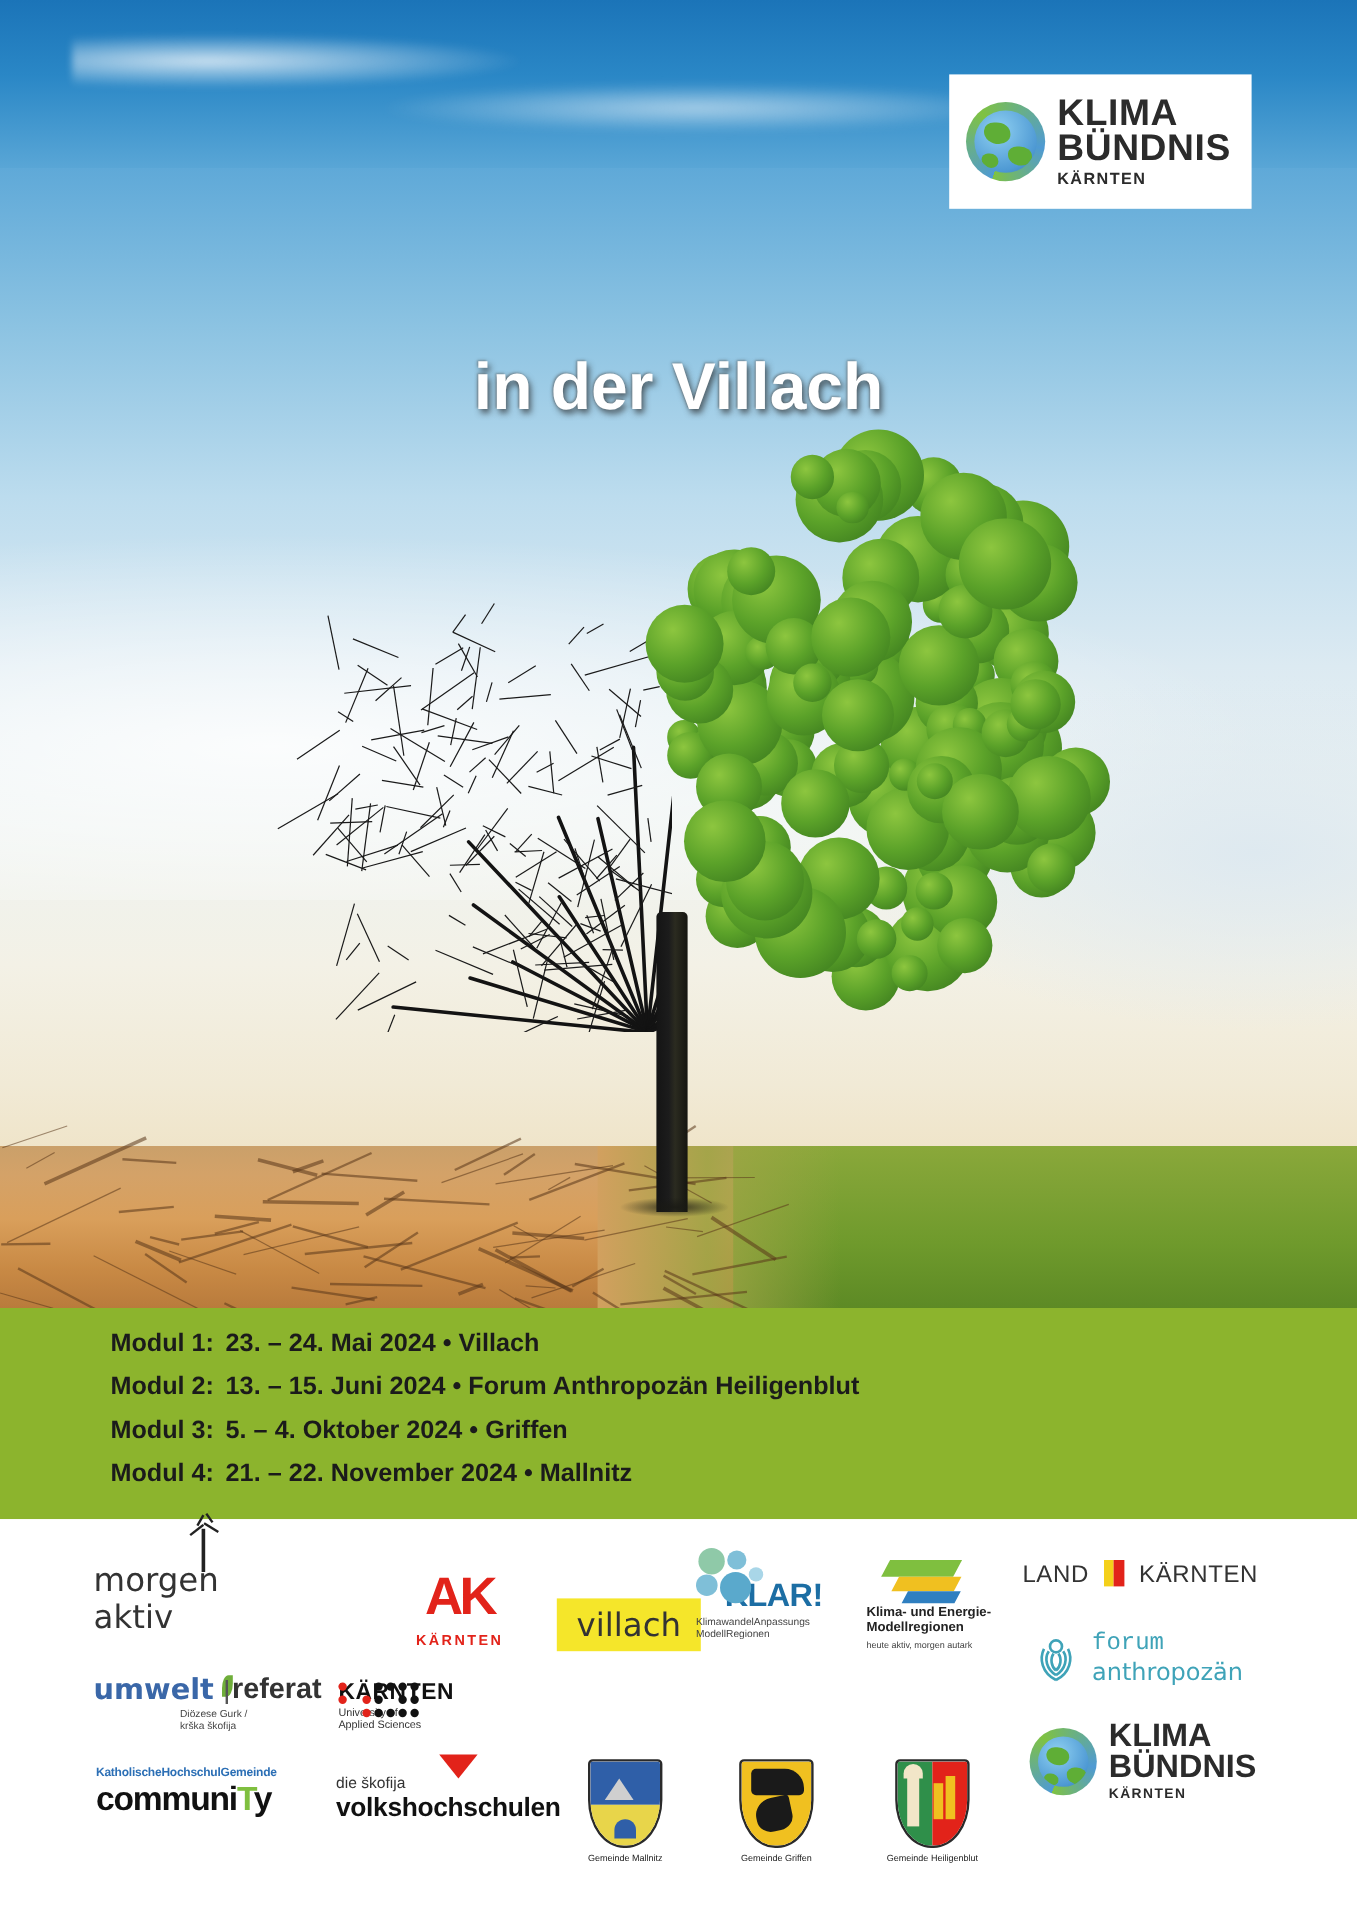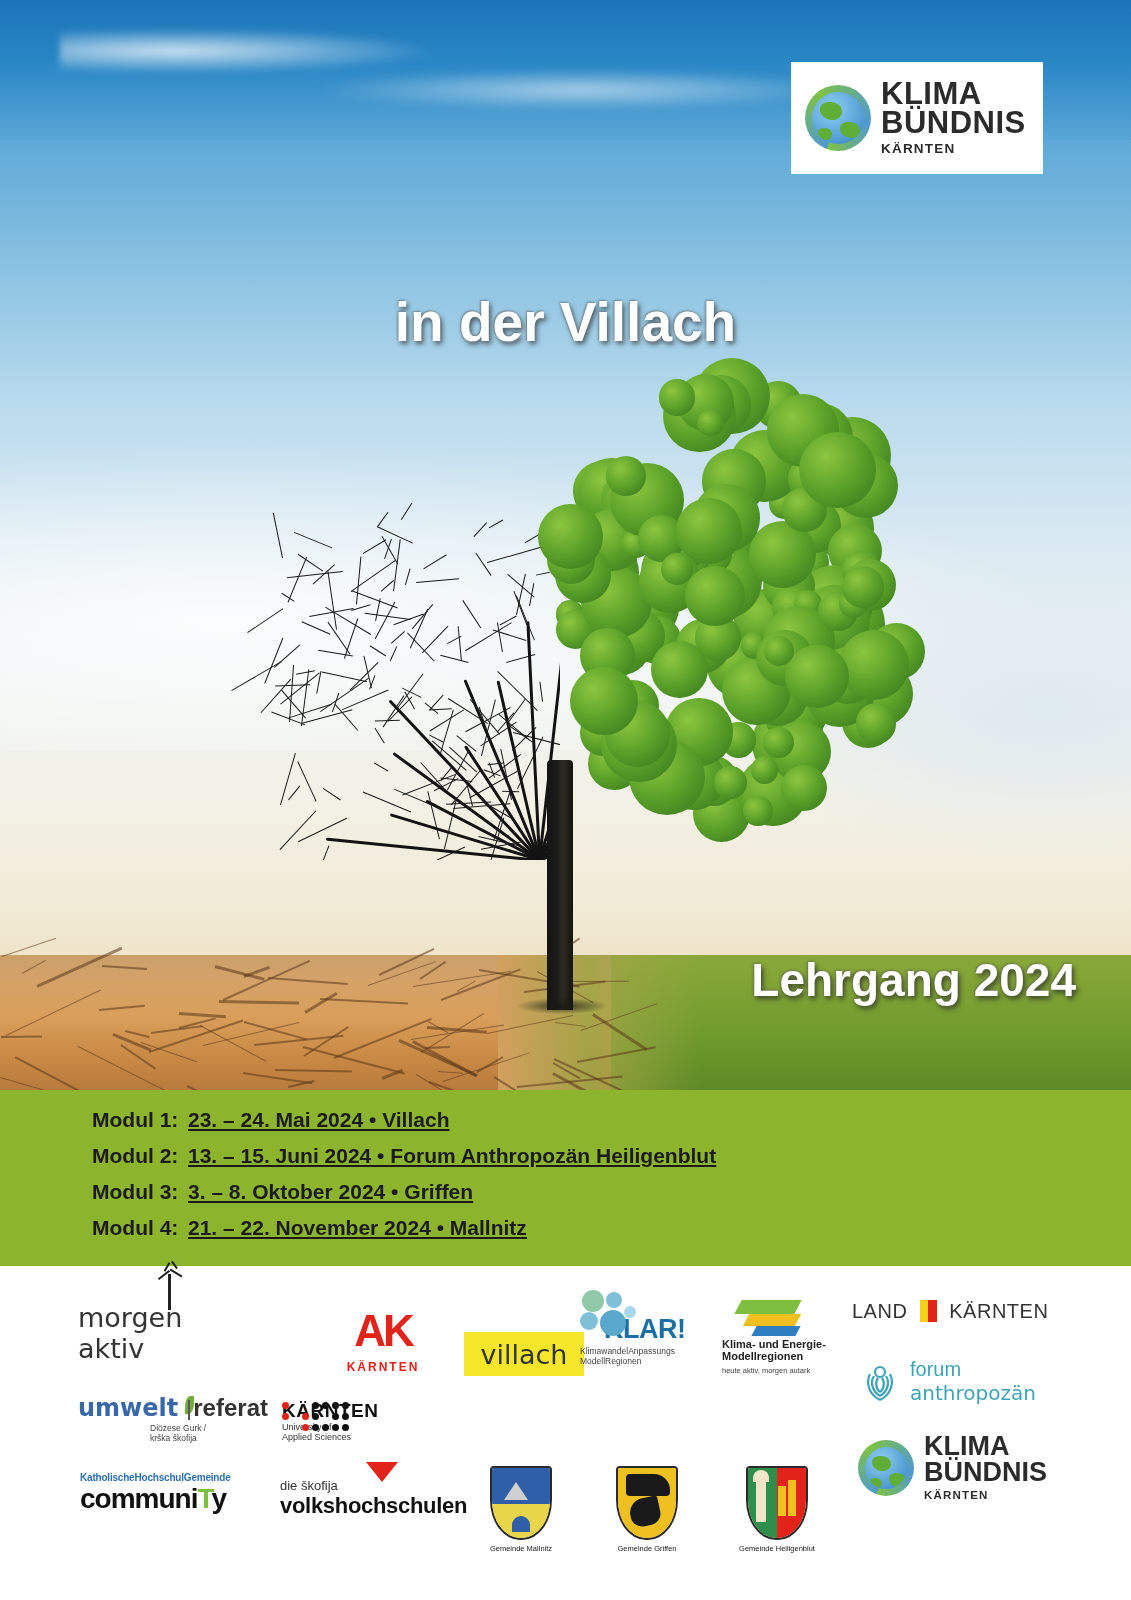--- a/index.html
+++ b/index.html
@@ -157,21 +157,21 @@
   .modules {
     position: absolute; left: 0; top: 1090px; width: 100%; height: 176px;
     background: #8cb42d;
     padding: 18px 0 0 92px;
   }
   .mod-row {
     display: flex; align-items: baseline;
     font-size: 21px; font-weight: bold; color: #1b1b1b; margin-bottom: 12px;
   }
   .mod-label { width: 96px; flex: none; }
-  .mod-text { white-space: nowrap; text-decoration: underline; }
+  .mod-text { white-space: nowrap; }
 
   
   .footer {
     position: absolute; left: 0; top: 1266px; width: 100%; height: 334px;
     background: #ffffff;
   }
   .logo { position: absolute; }
 
   
   .l-gegenarmut { left: 78px; top: 36px; width: 190px; }
@@ -234,21 +234,21 @@
 
   
   .l-land { left: 852px; top: 34px; }
   .land-t { font-size: 20px; color: #333; letter-spacing: .5px; }
   .land-flag { display: inline-block; width: 17px; height: 22px; position: relative;
                vertical-align: -4px; margin: 0 8px; }
 
   
   .l-forum { left: 858px; top: 92px; width: 200px; }
   .fa-mark { position: absolute; left: 0; top: 2px; width: 44px; height: 44px; }
-  .fa-t1 { font-size: 20px; color: #3fa3b8; margin-left: 52px; font-family: Liberation Sans, sans-serif; }
+  .fa-t1 { font-size: 20px; color: #3fa3b8; margin-left: 52px; font-family: Liberation Mono, monospace; }
   .fa-t2 { font-size: 20px; color: #3fa3b8; margin-left: 52px; font-family: "DejaVu Sans", sans-serif; }
 
   
   .l-kbf { left: 858px; top: 168px; width: 210px; display: flex; align-items: center; }
   .kbf-text { margin-left: 10px; line-height: .95; }
   .kbf-text .a { font-size: 27px; font-weight: bold; color: #2b2b2b; }
   .kbf-text .b { font-size: 11.5px; font-weight: bold; color: #2b2b2b; letter-spacing: 1.2px; margin-top: 5px; }
 
   
   .crest { position: absolute; width: 78px; text-align: center; }
@@ -659,34 +659,33 @@
       </div>
     </div>
     <div class="kb-text">
       <div class="l1">KLIMA</div>
       <div class="l2">BÜNDNIS</div>
       <div class="l3">KÄRNTEN</div>
     </div>
   </div>
 
   <div class="title-sub">in der Villach</div>
-  <div class="lehrgang">Lehrgang 2024</div>
 
   <div class="modules">
     <div class="mod-row">
       <span class="mod-label">Modul 1:</span>
       <span class="mod-text">23. – 24. Mai 2024 • Villach</span>
     </div>
     <div class="mod-row">
       <span class="mod-label">Modul 2:</span>
       <span class="mod-text">13. – 15. Juni 2024 • Forum Anthropozän Heiligenblut</span>
     </div>
     <div class="mod-row">
       <span class="mod-label">Modul 3:</span>
-      <span class="mod-text">3. – 8. Oktober 2024 • Griffen</span>
+      <span class="mod-text">5. – 4. Oktober 2024 • Griffen</span>
     </div>
     <div class="mod-row">
       <span class="mod-label">Modul 4:</span>
       <span class="mod-text">21. – 22. November 2024 • Mallnitz</span>
     </div>
   </div>
 
   <div class="footer">
 
     <div class="logo l-gegenarmut">

